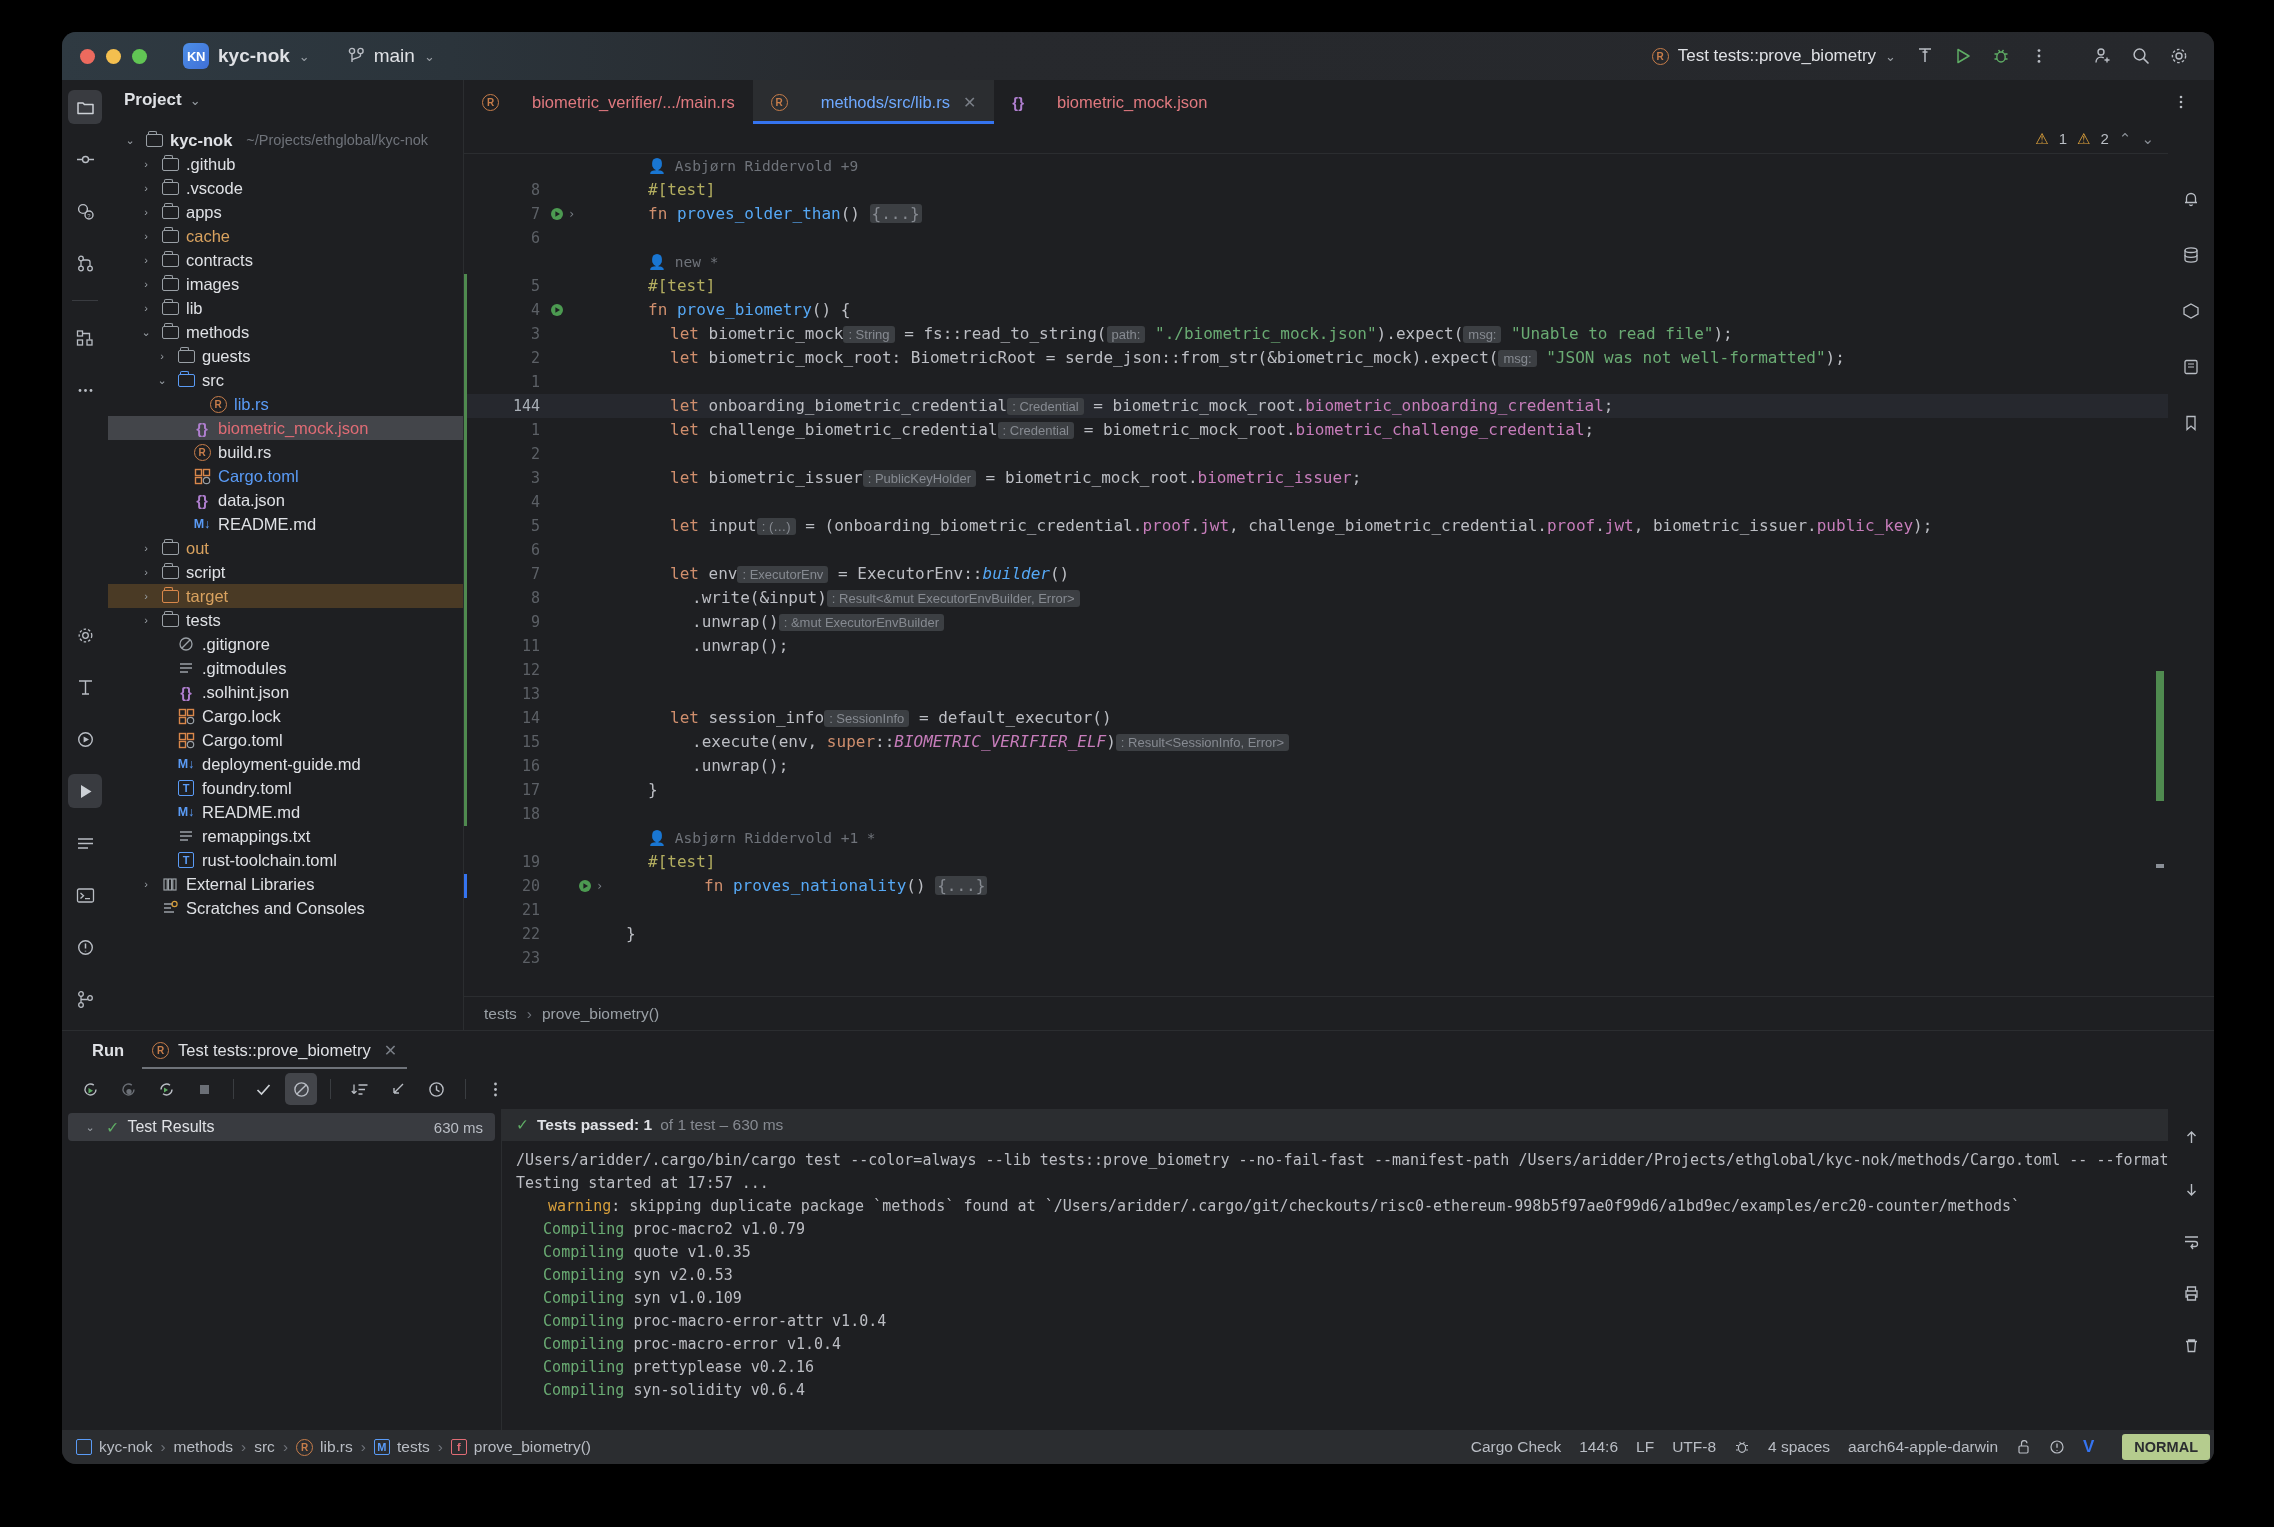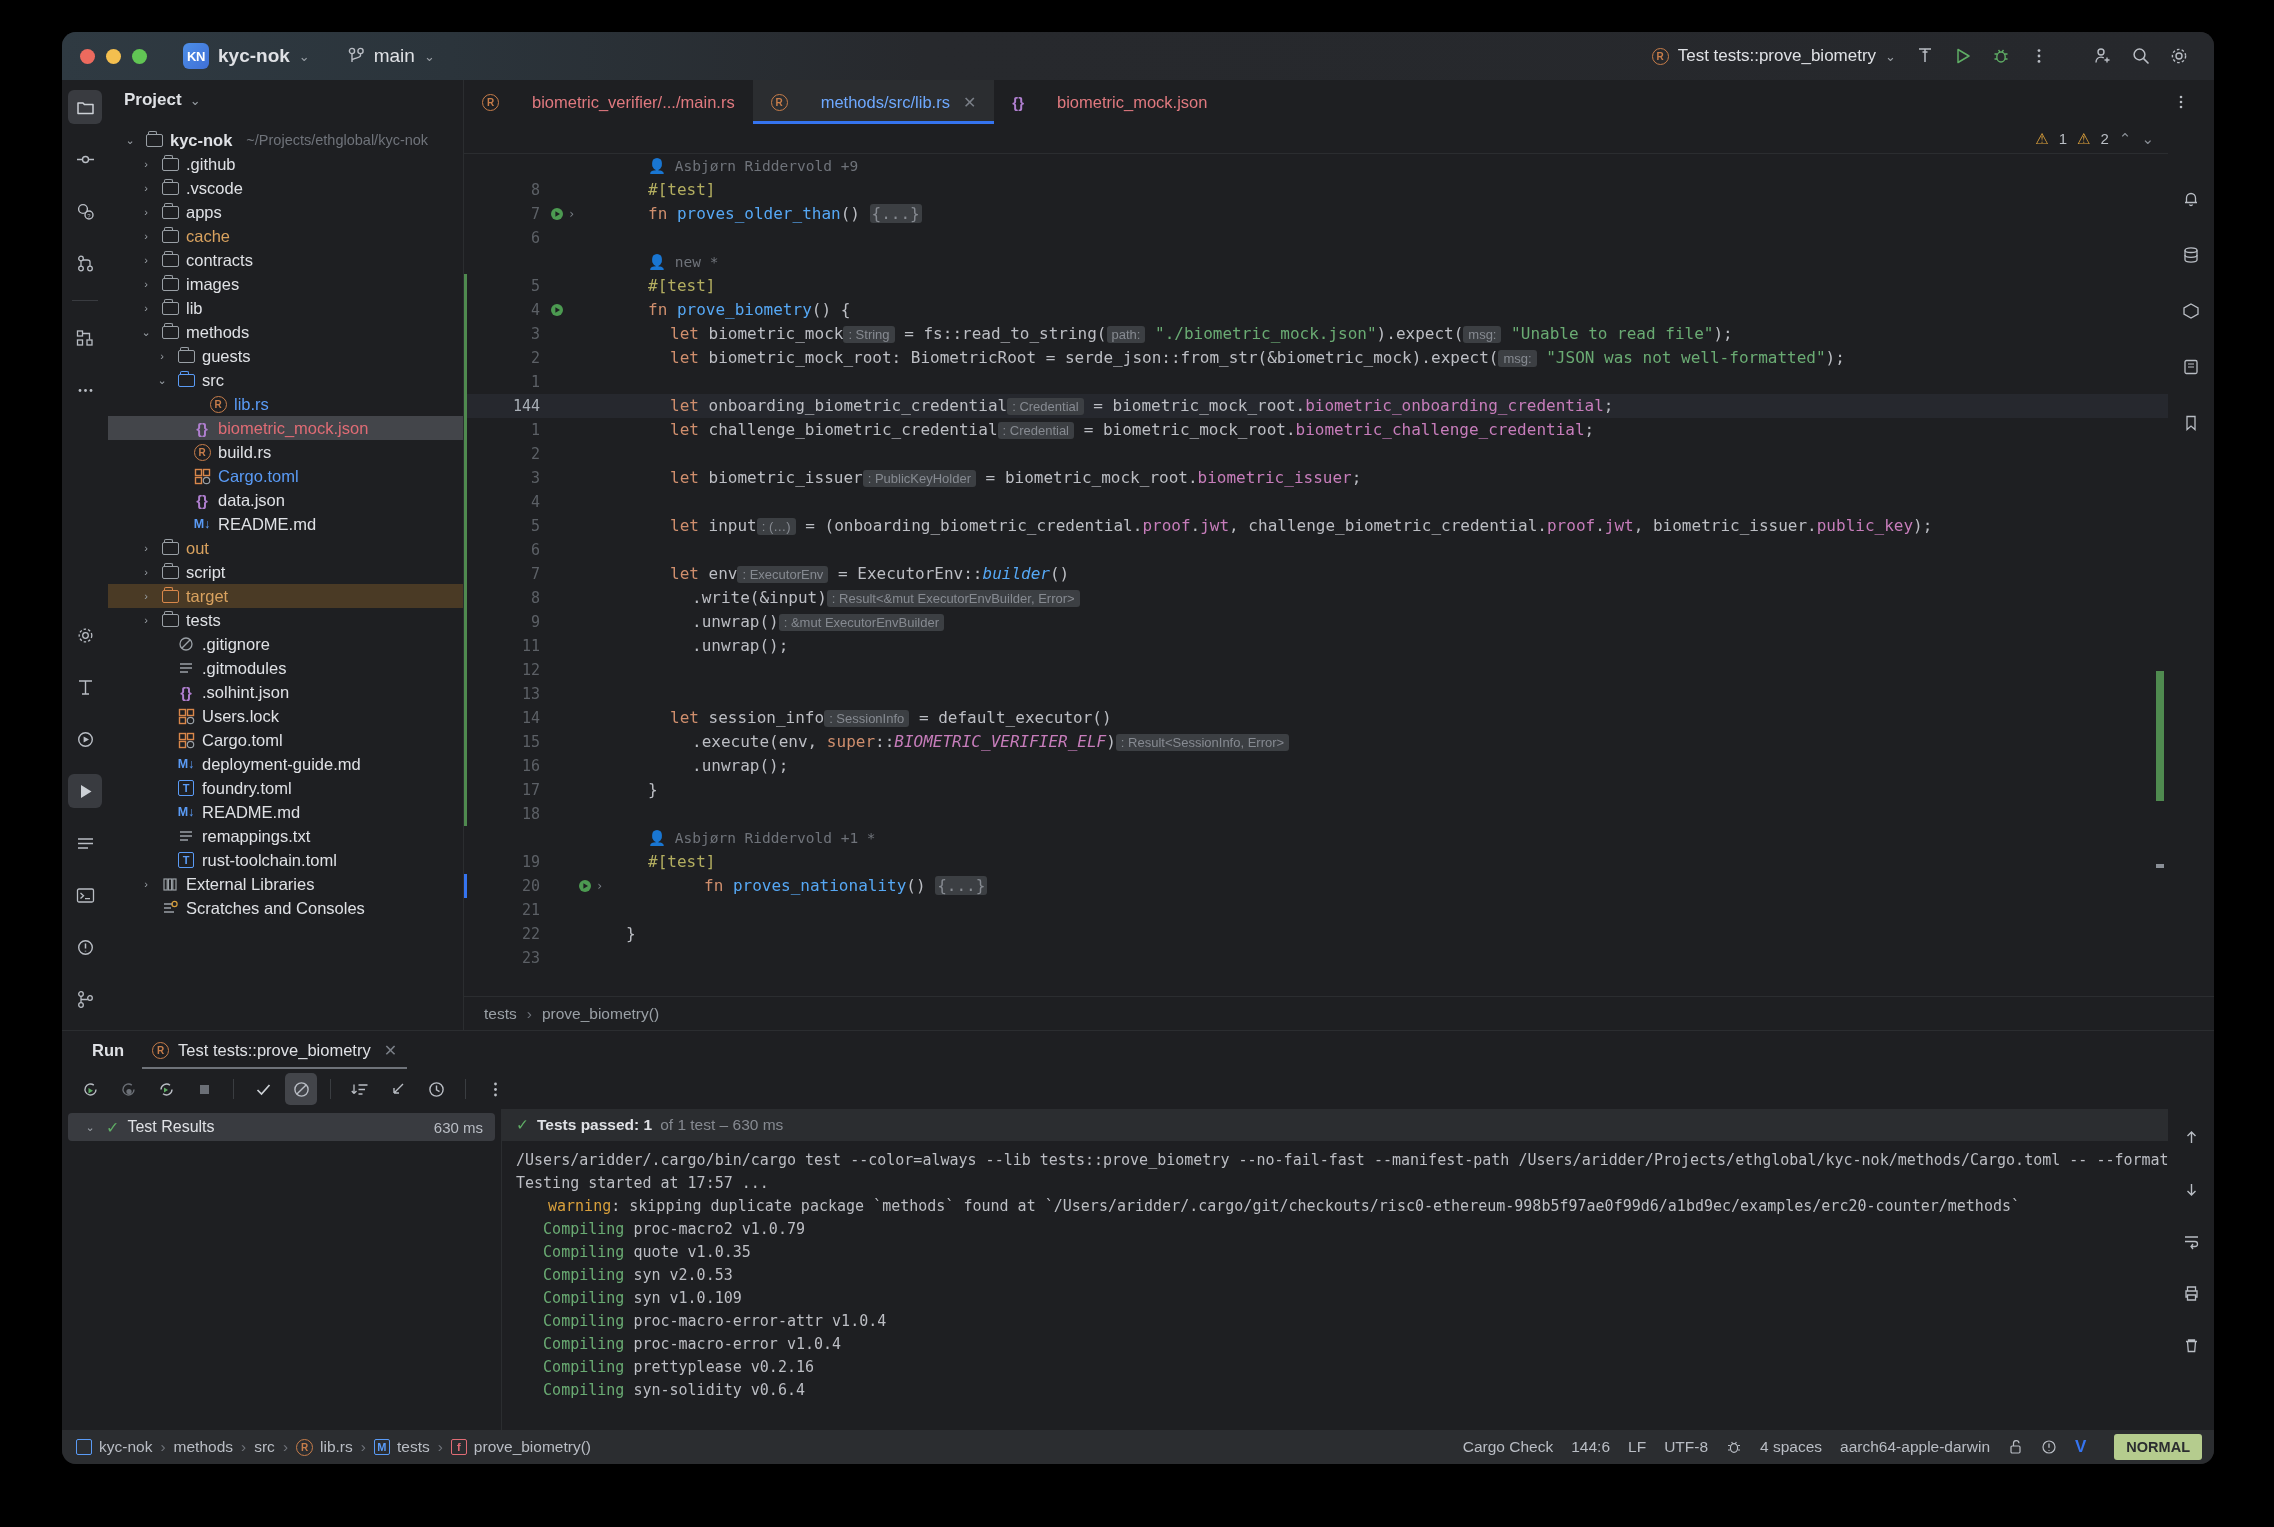--- a/index.html
+++ b/index.html
@@ -160,21 +160,21 @@
   .con-head .dim { color:#868a91; }
   .con-out { flex:1; padding:8px 0 0 14px; font-family:"DejaVu Sans Mono", monospace; font-size:15px; line-height:23px; color:#bcbec4; white-space:pre; overflow:hidden;}
   .c-warn { color:#d9a03c;margin-left:32px; }
   .c-green { color:#6aab73; }
   .con-rail { width: 46px; flex:none; display:flex; flex-direction:column; align-items:center; padding-top:12px; gap:20px;}
 
   
   .statusbar { height: 34px; flex:none; display:flex; align-items:center; background:#2b2d30; padding-left:14px; font-size:15.5px; color:#b9bdc4;}
   .sb-crumb { display:flex; align-items:center; gap:8px; }
   .sb-sep { color:#6f737a; }
-  .sb-right { margin-left:auto; display:flex; align-items:center; gap:18px; padding-right:12px; }
+  .sb-right { margin-left:auto; display:flex; align-items:center; gap:18px; padding-right:4px; }
   .sb-item { color:#b9bdc4; font-size:15.5px; }
   .vimbadge { background:#b5cc8e; color:#2b2d30; font-size:14.5px; font-weight:600; padding:5px 12px; border-radius:3px; margin-left:10px;}
   .badge-letter { width:16px;height:16px;border:1.5px solid currentColor;border-radius:2px;font-size:11px;display:flex;align-items:center;justify-content:center;font-weight:700;font-family:"Liberation Sans",sans-serif;}
   svg { display:block; }
 </style>
 </head>
 <body>
 
 <div class="app">
 
@@ -538,21 +538,21 @@
             <div class="trow" style="padding-left: 46px;">
               <span class="tarrow"></span>
               <span class="ticon">
                 <svg width="17" height="17" viewBox="0 0 17 17">
                   <rect x="1.5" y="1.5" width="6" height="6" fill="none" stroke="#d9874a" stroke-width="1.4"></rect>
                   <rect x="9.5" y="1.5" width="6" height="6" fill="none" stroke="#d9874a" stroke-width="1.4"></rect>
                   <rect x="1.5" y="9.5" width="6" height="6" fill="none" stroke="#d9874a" stroke-width="1.4"></rect>
                   <circle cx="12.5" cy="12.5" r="3.2" fill="none" stroke="#9aa0a6" stroke-width="1.2"></circle>
                 </svg>
               </span>
-              <span class="tlabel c-white">Users.lock</span>
+              <span class="tlabel c-white">Cargo.lock</span>
             </div>
             <div class="trow" style="padding-left: 46px;">
               <span class="tarrow"></span>
               <span class="ticon">
                 <svg width="17" height="17" viewBox="0 0 17 17">
                   <rect x="1.5" y="1.5" width="6" height="6" fill="none" stroke="#d9874a" stroke-width="1.4"></rect>
                   <rect x="9.5" y="1.5" width="6" height="6" fill="none" stroke="#d9874a" stroke-width="1.4"></rect>
                   <rect x="1.5" y="9.5" width="6" height="6" fill="none" stroke="#d9874a" stroke-width="1.4"></rect>
                   <circle cx="12.5" cy="12.5" r="3.2" fill="none" stroke="#9aa0a6" stroke-width="1.2"></circle>
                 </svg>

